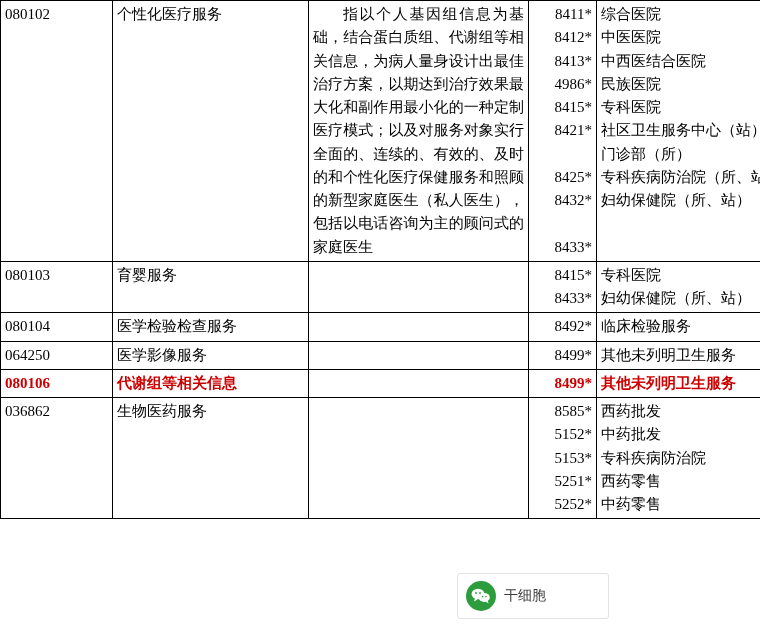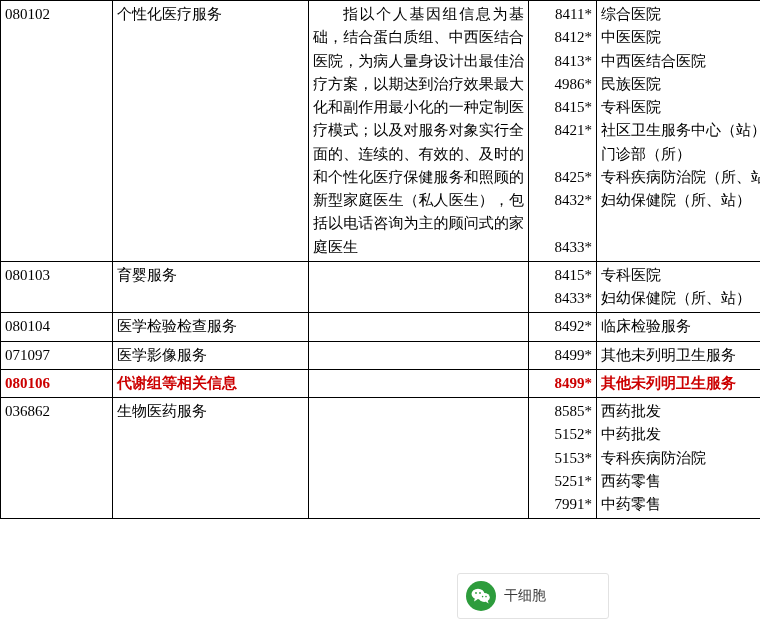--- a/index.html
+++ b/index.html
@@ -132,21 +132,21 @@
       <col class="c-desc">
       <col class="c-ind">
       <col class="c-indname">
     </colgroup>
     <tbody>
 
       <tr class="first-row">
         <td class="code-cell">080102</td>
         <td class="name-cell">个性化医疗服务</td>
         <td class="desc-cell">
-            <span class="indent">指以个人基因组信息为基础，结合蛋白质组、中西医结合医院，为病人量身设计出最佳治疗方案，以期达到治疗效果最大化和副作用最小化的一种定制医疗模式；以及对服务对象实行全面的、连续的、有效的、及时的和个性化医疗保健服务和照顾的新型家庭医生（私人医生），包括以电话咨询为主的顾问式的家庭医生</span>
+            <span class="indent">指以个人基因组信息为基础，结合蛋白质组、代谢组等相关信息，为病人量身设计出最佳治疗方案，以期达到治疗效果最大化和副作用最小化的一种定制医疗模式；以及对服务对象实行全面的、连续的、有效的、及时的和个性化医疗保健服务和照顾的新型家庭医生（私人医生），包括以电话咨询为主的顾问式的家庭医生</span>
           </td>
         <td class="ind-cell">
           <div>8411*</div>
           <div>8412*</div>
           <div>8413*</div>
           <div>4986*</div>
           <div>8415*</div>
           <div>8421*</div>
           <div>&nbsp;</div>
           <div>8425*</div>
@@ -187,21 +187,21 @@
         <td class="desc-cell"></td>
         <td class="ind-cell">
           <div>8492*</div>
         </td>
         <td class="indname-cell">
           <div>临床检验服务</div>
         </td>
       </tr>
 
       <tr>
-        <td class="code-cell">071097</td>
+        <td class="code-cell">064250</td>
         <td class="name-cell">医学影像服务</td>
         <td class="desc-cell"></td>
         <td class="ind-cell">
           <div>8499*</div>
         </td>
         <td class="indname-cell">
           <div>其他未列明卫生服务</div>
         </td>
       </tr>
 
@@ -219,21 +219,21 @@
 
       <tr>
         <td class="code-cell">036862</td>
         <td class="name-cell">生物医药服务</td>
         <td class="desc-cell"></td>
         <td class="ind-cell">
           <div>8585*</div>
           <div>5152*</div>
           <div>5153*</div>
           <div>5251*</div>
-          <div>7991*</div>
+          <div>5252*</div>
         </td>
         <td class="indname-cell">
           <div>西药批发</div>
           <div>中药批发</div>
           <div>专科疾病防治院</div>
           <div>西药零售</div>
           <div>中药零售</div>
         </td>
       </tr>
     </tbody>

